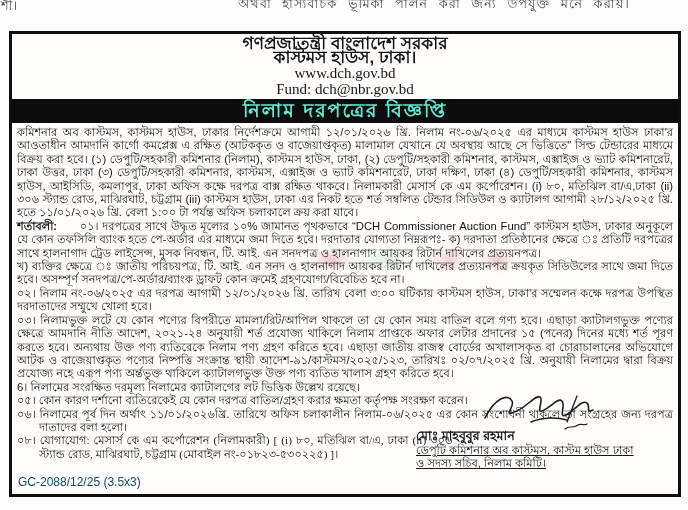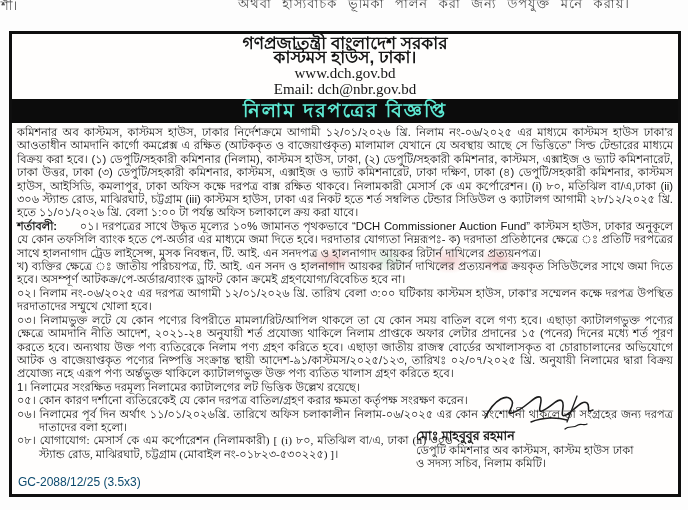--- a/index.html
+++ b/index.html
@@ -36,56 +36,56 @@
       radial-gradient(closest-side, rgba(152,199,163,0.32), rgba(152,199,163,0) 72%) 52px 0px/72px 38px no-repeat,
       radial-gradient(closest-side, rgba(206,84,84,0.26), rgba(206,84,84,0) 72%) 118px 0px/62px 38px no-repeat,
       radial-gradient(closest-side, rgba(206,84,84,0.30), rgba(206,84,84,0) 72%) 172px 0px/52px 38px no-repeat;}
 
   .gc{position:absolute;left:6px;bottom:5px;font-size:12px;color:#0c4a6e;z-index:2;
       font-family:"Liberation Sans","DejaVu Sans",sans-serif;}
 
   .sig{position:absolute;right:10px;bottom:24px;width:252px;text-align:left;z-index:2;}
   .sig svg{display:block;margin:0 auto -3px auto;}
   .sig-name{font-weight:bold;font-size:12.5px;line-height:15px;}
-  .sig-t1,.sig-t2{font-size:11.3px;line-height:13px;}
+  .sig-t1,.sig-t2{font-size:11.3px;line-height:13px;text-decoration:underline;}
 </style>
 </head>
 <body>
 
 <div class="page">
 
   <div class="top-crop">
     <span class="frag-left">শী।</span>
     <span class="frag-center">অথবা হাস্যবাচক ভূমিকা পালন করা জন্য উপযুক্ত মনে করায়।</span>
   </div>
 
   <div class="ad">
 
     <div class="hdr">
       <div class="gov">গণপ্রজাতন্ত্রী বাংলাদেশ সরকার</div>
       <div class="off">কাস্টমস হাউস, ঢাকা।</div>
       <div class="web">www.dch.gov.bd</div>
-      <div class="email">Email: dch@nbr.gov.bd</div>
+      <div class="email">Fund: dch@nbr.gov.bd</div>
     </div>
 
     <div class="banner">
       <span>নিলাম দরপত্রের বিজ্ঞপ্তি</span>
     </div>
 
     <div class="bodytxt">
       <div class="watermark"></div>
 
       <p>কমিশনার অব কাস্টমস, কাস্টমস হাউস, ঢাকার নির্দেশক্রমে আগামী ১২/০১/২০২৬ খ্রি. নিলাম নং-০৬/২০২৫ এর মাধ্যমে কাস্টমস হাউস ঢাকা'র আওতাধীন আমদানি কার্গো কমপ্লেক্স এ রক্ষিত (আটককৃত ও বাজেয়াপ্তকৃত) মালামাল যেখানে যে অবস্থায় আছে সে ভিত্তিতে" সিল্ড টেন্ডারের মাধ্যমে বিক্রয় করা হবে। (১) ডেপুটি/সহকারী কমিশনার (নিলাম), কাস্টমস হাউস, ঢাকা, (২) ডেপুটি/সহকারী কমিশনার, কাস্টমস, এক্সাইজ ও ভ্যাট কমিশনারেট, ঢাকা উত্তর, ঢাকা (৩) ডেপুটি/সহকারী কমিশনার, কাস্টমস, এক্সাইজ ও ভ্যাট কমিশনারেট, ঢাকা দক্ষিণ, ঢাকা (৪) ডেপুটি/সহকারী কমিশনার, কাস্টমস হাউস, আইসিডি, কমলাপুর, ঢাকা অফিস কক্ষে দরপত্র বাক্স রক্ষিত থাকবে। নিলামকারী মেসার্স কে এম কর্পোরেশন। (i) ৮০, মতিঝিল বা/এ,ঢাকা (ii) ৩০৬ স্ট্যান্ড রোড, মাঝিরঘাট, চট্টগ্রাম (iii) কাস্টমস হাউস, ঢাকা এর নিকট হতে শর্ত সম্বলিত টেন্ডার সিডিউল ও ক্যাটালগ আগামী ২৮/১২/২০২৫ খ্রি. হতে ১১/০১/২০২৬ খ্রি. বেলা ১:০০ টা পর্যন্ত অফিস চলাকালে ক্রয় করা যাবে।</p>
 
       <p><b class="tlabel">শর্তাবলী:</b> <span>০১। দরপত্রের সাথে উদ্ধৃত মূল্যের ১০% জামানত পৃথকভাবে “DCH Commissioner Auction Fund” কাস্টমস হাউস, ঢাকার অনুকূলে যে কোন তফসিলি ব্যাংক হতে পে-অর্ডার এর মাধ্যমে জমা দিতে হবে। দরদাতার যোগ্যতা নিম্নরূপঃ- ক) দরদাতা প্রতিষ্ঠানের ক্ষেত্রে ঃ প্রতিটি দরপত্রের সাথে হালনাগাদ ট্রেড লাইসেন্স, মুসক নিবন্ধন, টি. আই. এন সনদপত্র ও হালনাগাদ আয়কর রিটার্ন দাখিলের প্রত্যয়নপত্র।</span></p>
 
-      <p>খ) ব্যক্তির ক্ষেত্রে ঃ জাতীয় পরিচয়পত্র, টি. আই. এন সনদ ও হালনাগাদ আয়কর রিটার্ন দাখিলের প্রত্যয়নপত্র ক্রয়কৃত সিডিউলের সাথে জমা দিতে হবে। অসম্পূর্ণ আটকক্র/পে-অর্ডার/ব্যাংক ড্রাফট কোন ক্রমেই গ্রহণযোগ্য/বিবেচিত হবে না।</p>
+      <p>খ) ব্যক্তির ক্ষেত্রে ঃ জাতীয় পরিচয়পত্র, টি. আই. এন সনদ ও হালনাগাদ আয়কর রিটার্ন দাখিলের প্রত্যয়নপত্র ক্রয়কৃত সিডিউলের সাথে জমা দিতে হবে। অসম্পূর্ণ সনদপত্র/পে-অর্ডার/ব্যাংক ড্রাফট কোন ক্রমেই গ্রহণযোগ্য/বিবেচিত হবে না।</p>
       <p>০২। নিলাম নং-০৬/২০২৫ এর দরপত্র আগামী ১২/০১/২০২৬ খ্রি. তারিখ বেলা ৩:০০ ঘটিকায় কাস্টমস হাউস, ঢাকা'র সম্মেলন কক্ষে দরপত্র উপস্থিত দরদাতাদের সম্মুখে খোলা হবে।</p>
       <p>০৩। নিলামভুক্ত লটে যে কোন পণ্যের বিপরীতে মামলা/রিট/আপিল থাকলে তা যে কোন সময় বাতিল বলে গণ্য হবে। এছাড়া ক্যাটালগভুক্ত পণ্যের ক্ষেত্রে আমদানি নীতি আদেশ, ২০২১-২৪ অনুযায়ী শর্ত প্রযোজ্য থাকিলে নিলাম প্রাপ্তকে অফার লেটার প্রদানের ১৫ (পনের) দিনের মধ্যে শর্ত পূরণ করতে হবে। অন্যথায় উক্ত পণ্য ব্যতিরেকে নিলাম পণ্য গ্রহণ করিতে হবে। এছাড়া জাতীয় রাজস্ব বোর্ডের অখালাসকৃত বা চোরাচালানের অভিযোগে আটক ও বাজেয়াপ্তকৃত পণ্যের নিষ্পত্তি সংক্রান্ত স্থায়ী আদেশ-৯১/কাস্টমস/২০২৫/১২৩, তারিখঃ ০২/০৭/২০২৫ খ্রি. অনুযায়ী নিলামের দ্বারা বিক্রয় প্রযোজ্য নহে এরূপ পণ্য অর্ন্তভুক্ত থাকিলে ক্যাটালগভুক্ত উক্ত পণ্য ব্যতিত খালাস গ্রহণ করিতে হবে।</p>
-      <p>1। নিলামের সংরক্ষিত দরমূল্য নিলামের ক্যাটালগের লট ভিত্তিক উল্লেখ রয়েছে।</p>
+      <p>6। নিলামের সংরক্ষিত দরমূল্য নিলামের ক্যাটালগের লট ভিত্তিক উল্লেখ রয়েছে।</p>
       <p>০৫। কোন কারণ দর্শানো ব্যতিরেকেই যে কোন দরপত্র বাতিল/গ্রহণ করার ক্ষমতা কর্তৃপক্ষ সংরক্ষণ করেন।</p>
       <p class="hang">০৬। নিলামের পূর্ব দিন অর্থাৎ ১১/০১/২০২৬খ্রি. তারিখে অফিস চলাকালীন নিলাম-০৬/২০২৫ এর কোন সংশোধনী থাকলে তা সংগ্রহের জন্য দরপত্র দাতাদের বলা হলো।</p>
       <p class="hang narrow">০৮। যোগাযোগ: মেসার্স কে এম কর্পোরেশন (নিলামকারী) [ (i) ৮০, মতিঝিল বা/এ, ঢাকা (ii) ৩০৬ স্ট্যান্ড রোড, মাঝিরঘাট, চট্টগ্রাম (মোবাইল নং-০১৮২৩-৫৩০২২৫) ]।</p>
     </div>
 
     <div class="gc">GC-2088/12/25 (3.5x3)</div>
 
     <div class="sig">
       <svg width="122" height="44" viewBox="0 0 122 44">
         <path d="M4 30 C14 10 27 5 31 13 C34 19 23 27 31 25 C45 21 53 7 59 9 C63 11 55 25 61 23 C71 19 77 9 81 13 C85 17 77 31 85 27 C93 23 101 11 106 15 C110 18 104 26 112 22" fill="none" stroke="#1c1c1c" stroke-width="1.6" stroke-linecap="round"></path>

